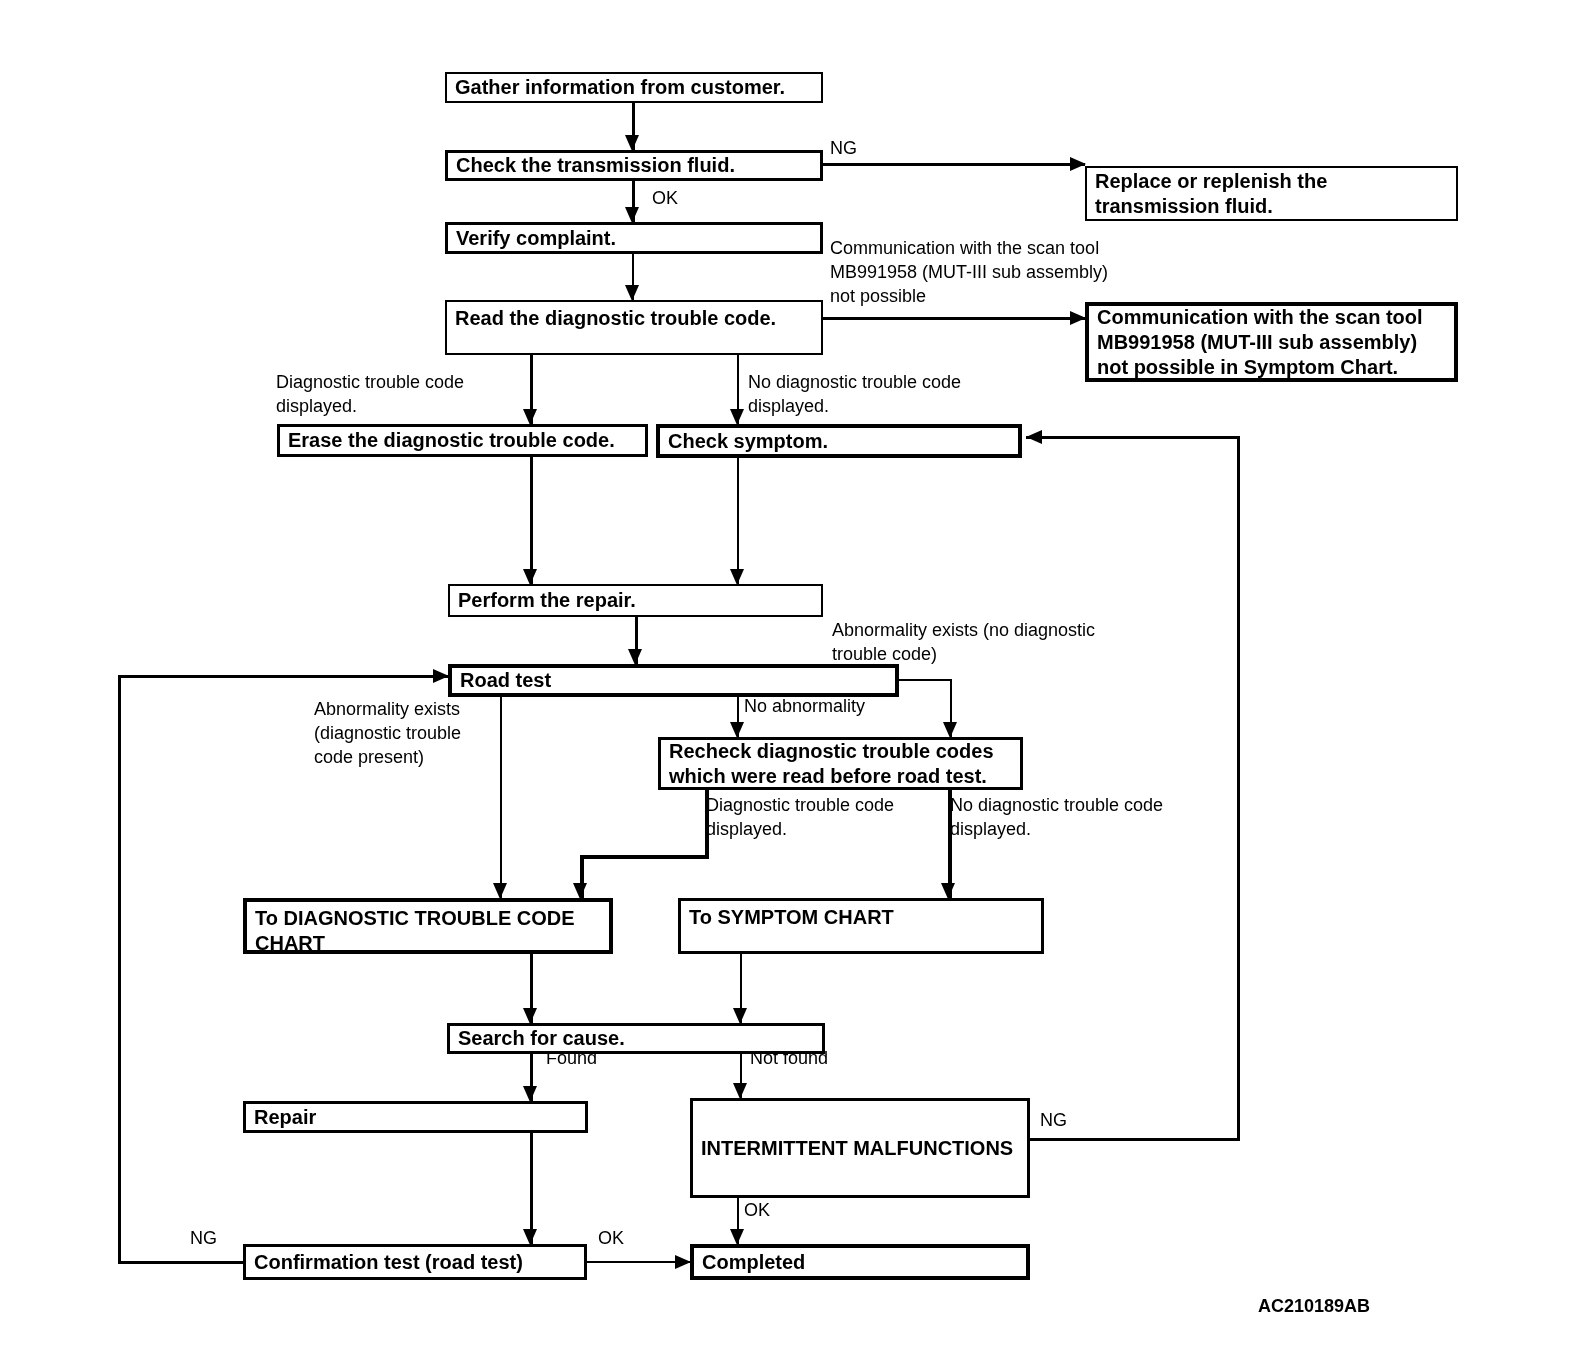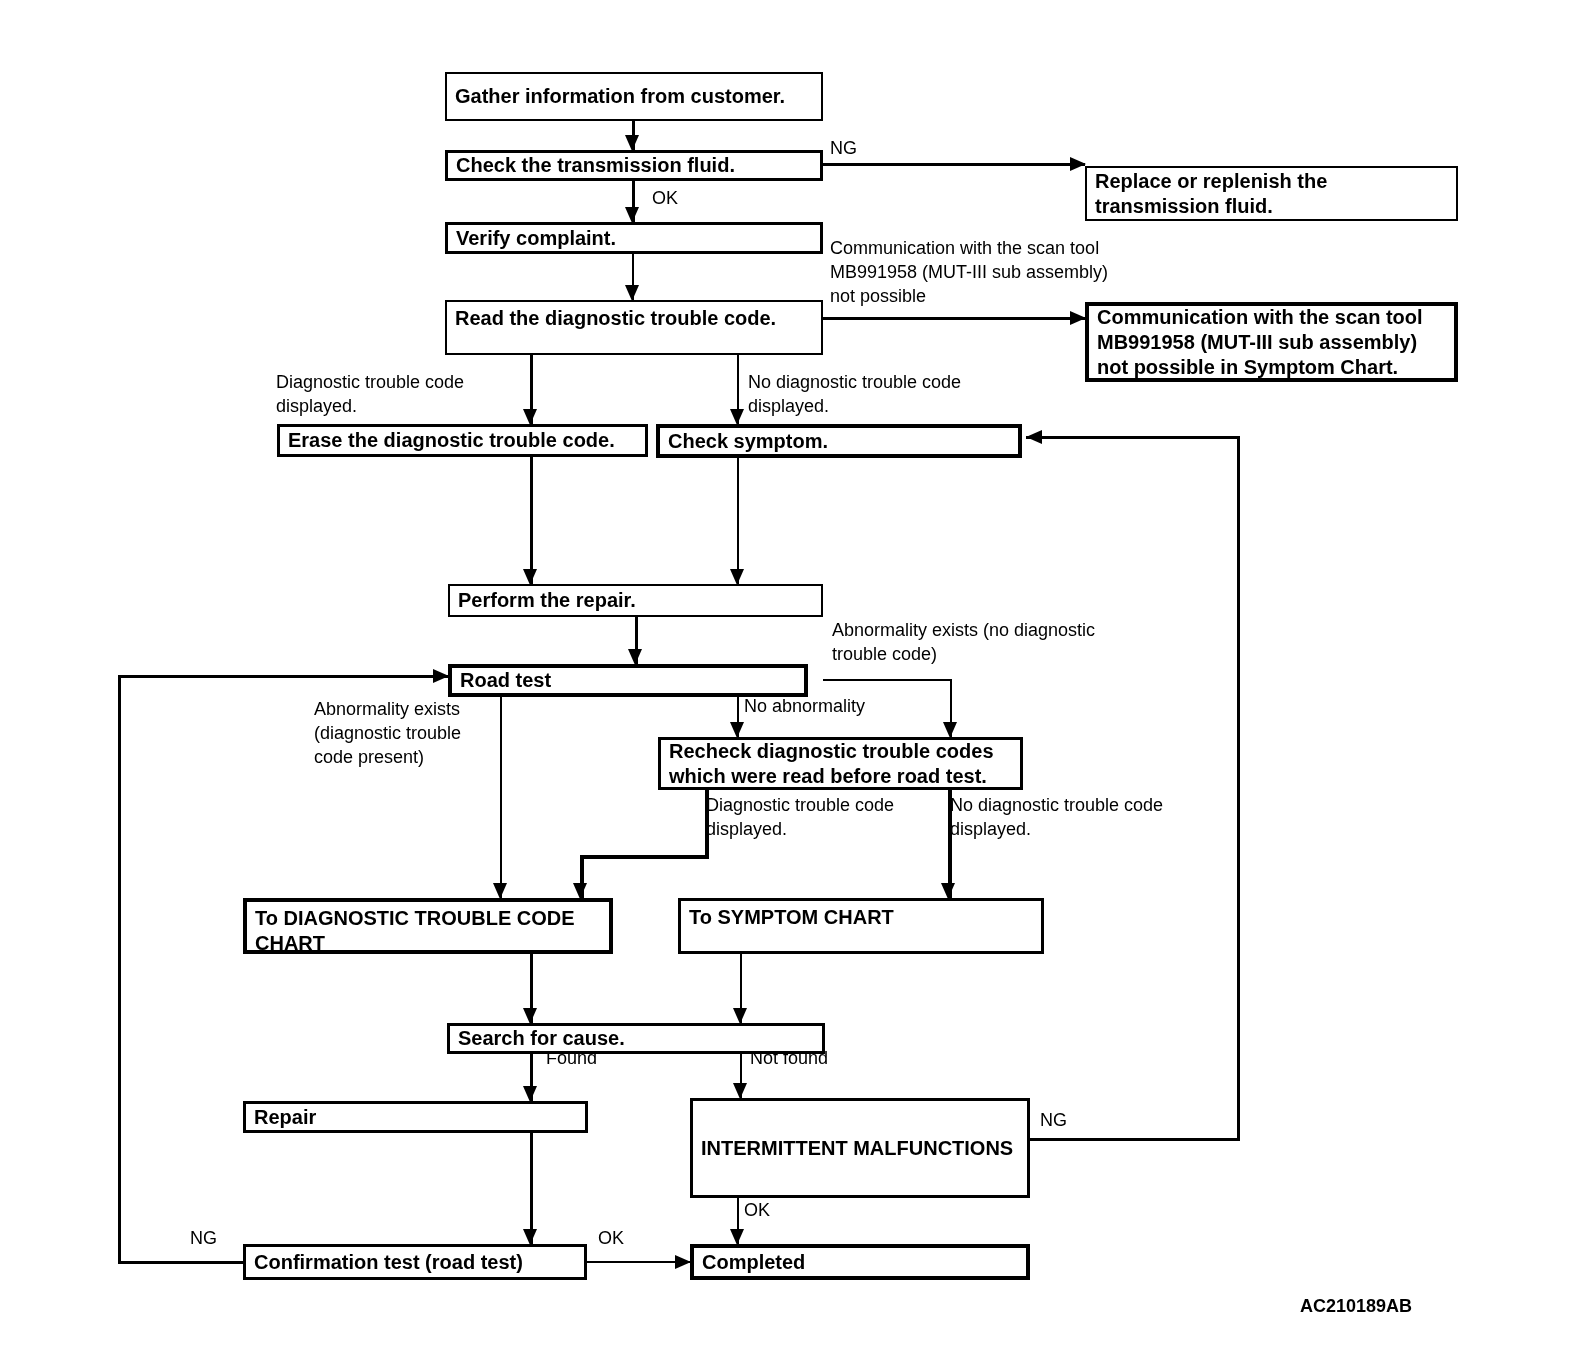--- a/index.html
+++ b/index.html
@@ -29,21 +29,21 @@
   }
   .node.top { align-items: flex-start; padding-top: 4px; }
   .edge-label {
     position: absolute;
     font-size: 18px;
     line-height: 24px;
     white-space: pre-line;
     z-index: 4;
     background: transparent;
   }
-  .edge-label.bold { font-weight: bold; margin-left: 42px; }
+  .edge-label.bold { font-weight: bold; }
   .line {
     position: absolute;
     background: #000;
     z-index: 1;
   }
   .arrow {
     position: absolute;
     width: 0; height: 0;
     z-index: 2;
   }
@@ -103,33 +103,33 @@
     <div class="arrow down" style="left: 941px; top: 883px;"></div>
     <div class="arrow down" style="left: 523px; top: 1008px;"></div>
     <div class="arrow down" style="left: 733px; top: 1008px;"></div>
     <div class="arrow down" style="left: 523px; top: 1086px;"></div>
     <div class="arrow down" style="left: 733px; top: 1083px;"></div>
     <div class="arrow down" style="left: 523px; top: 1229px;"></div>
     <div class="arrow down" style="left: 730px; top: 1229px;"></div>
     <div class="arrow right" style="left: 675px; top: 1255px;"></div>
     <div class="arrow right" style="left: 433px; top: 669px;"></div>
     <div class="arrow left" style="left: 1026px; top: 430px;"></div>
-    <div class="node" style="left: 445px; top: 72px; width: 378px; height: 49px; border-width: 2px;">Gather information from customer.</div>
+    <div class="node" style="left: 445px; top: 72px; width: 378px; height: 31px; border-width: 2px;">Gather information from customer.</div>
     <div class="node" style="left: 445px; top: 150px; width: 378px; height: 31px; border-width: 3px;">Check the  transmission fluid.</div>
     <div class="node" style="left: 1085px; top: 166px; width: 373px; height: 55px; border-width: 2px;">Replace or replenish the
 transmission fluid.</div>
     <div class="node" style="left: 445px; top: 222px; width: 378px; height: 32px; border-width: 3px;">Verify complaint.</div>
     <div class="node top" style="left: 445px; top: 300px; width: 378px; height: 55px; border-width: 2px;">Read the diagnostic trouble code.</div>
     <div class="node" style="left: 1085px; top: 302px; width: 373px; height: 80px; border-width: 4px;">Communication with the scan tool
 MB991958 (MUT-III sub assembly)
 not possible in Symptom Chart.</div>
     <div class="node" style="left: 277px; top: 424px; width: 371px; height: 33px; border-width: 3px;">Erase the diagnostic trouble code.</div>
     <div class="node" style="left: 656px; top: 424px; width: 366px; height: 34px; border-width: 4px;">Check symptom.</div>
     <div class="node" style="left: 448px; top: 584px; width: 375px; height: 33px; border-width: 2px;">Perform the repair.</div>
-    <div class="node" style="left: 448px; top: 664px; width: 360px; height: 33px; border-width: 4px;">Road test</div>
+    <div class="node" style="left: 448px; top: 664px; width: 451px; height: 33px; border-width: 4px;">Road test</div>
     <div class="node" style="left: 658px; top: 737px; width: 365px; height: 53px; border-width: 3px;">Recheck diagnostic trouble codes
 which were read before road test.</div>
     <div class="node top" style="left: 243px; top: 898px; width: 370px; height: 56px; border-width: 4px;">To DIAGNOSTIC TROUBLE CODE
 CHART</div>
     <div class="node top" style="left: 678px; top: 898px; width: 366px; height: 56px; border-width: 3px;">To SYMPTOM CHART</div>
     <div class="node" style="left: 447px; top: 1023px; width: 378px; height: 31px; border-width: 3px;">Search for cause.</div>
     <div class="node" style="left: 243px; top: 1101px; width: 345px; height: 32px; border-width: 3px;">Repair</div>
     <div class="node" style="left: 690px; top: 1098px; width: 340px; height: 100px; border-width: 3px; text-align: center;">INTERMITTENT MALFUNCTIONS</div>
     <div class="node" style="left: 243px; top: 1244px; width: 344px; height: 36px; border-width: 3px;">Confirmation test (road test)</div>
     <div class="node" style="left: 690px; top: 1244px; width: 340px; height: 36px; border-width: 4px;">Completed</div>

